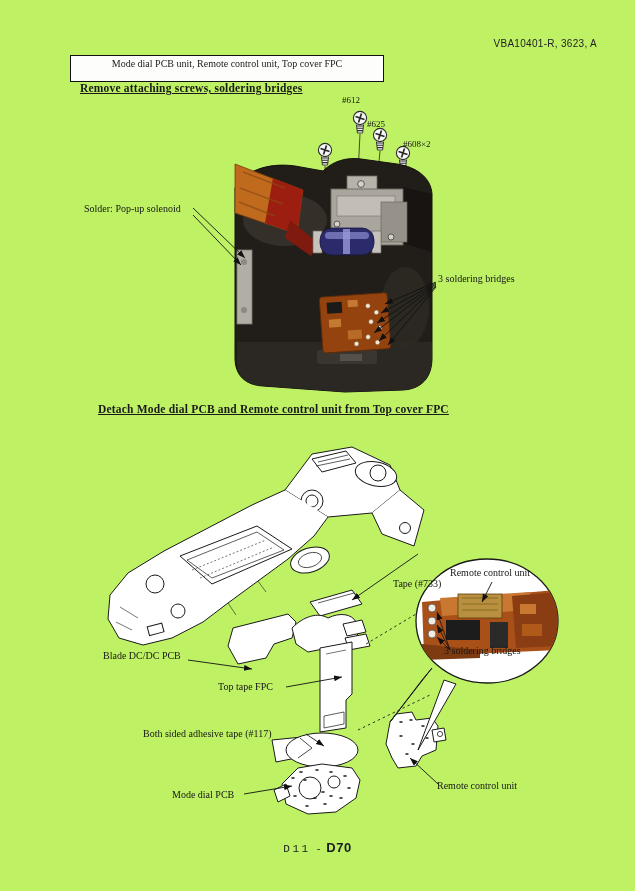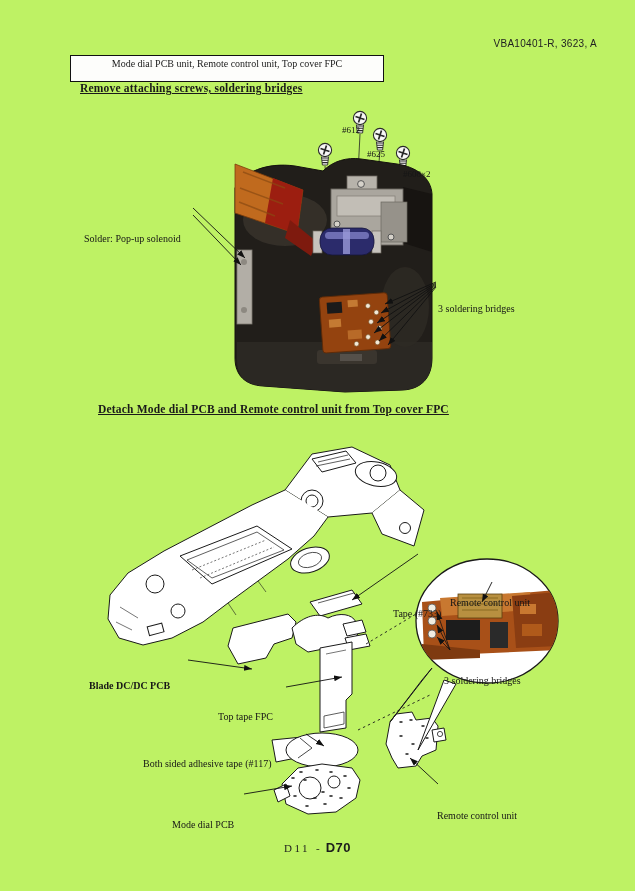--- a/index.html
+++ b/index.html
@@ -20,29 +20,28 @@
   }
   .heading{
     position:absolute;font-size:11.5px;font-weight:bold;
     text-decoration:underline;white-space:nowrap;letter-spacing:.2px;
   }
   .h1{left:80px;top:82px;}
   .h2{left:72px;top:403px;margin-left:26px;}
   .lbl{
     position:absolute;font-size:10px;line-height:1.1;color:#161616;
     white-space:nowrap;
-    margin-top:30px;
   }
   .lbl.small{font-size:9px;}
   svg{position:absolute;overflow:visible;}
   .footer{
     position:absolute;left:0;top:838px;width:100%;text-align:center;
     color:#1c1c1c;
   }
-  .footer .pgno{font-size:11px;letter-spacing:2.5px;}
+  .footer .pgno{font-size:11px;letter-spacing:2.5px;font-family:Liberation Mono, monospace;}
   .footer .sep{font-size:11px;margin:0 2px;}
   .footer .model{
     font-family:"Liberation Sans","DejaVu Sans",sans-serif;
     font-weight:800;font-size:13px;letter-spacing:.5px;
   }
 </style>
 </head>
 <body>
 
 <div class="page">
@@ -275,21 +274,21 @@
       <line x1="226" y1="255" x2="282" y2="245" marker-end="url(#arr2)"></line>
       <line x1="246" y1="302" x2="264" y2="314" marker-end="url(#arr2)"></line>
       <line x1="184" y1="362" x2="232" y2="354" marker-end="url(#arr2)"></line>
       <line x1="378" y1="352" x2="350" y2="326" marker-end="url(#arr2)"></line>
     </g>
   </svg>
 
   <div class="lbl" style="left:393px;top:578px;">Tape (#733)</div>
   <div class="lbl" style="left:450px;top:567px;">Remote control unit</div>
   <div class="lbl" style="left:444px;top:645px;">3 soldering bridges</div>
-  <div class="lbl" style="left:89px;top:650px;font-weight:bold;">Blade DC/DC PCB</div>
+  <div class="lbl" style="left:103px;top:650px;">Blade DC/DC PCB</div>
   <div class="lbl" style="left:218px;top:681px;">Top tape FPC</div>
   <div class="lbl" style="left:143px;top:728px;">Both sided adhesive tape (#117)</div>
   <div class="lbl" style="left:172px;top:789px;">Mode dial PCB</div>
   <div class="lbl" style="left:437px;top:780px;">Remote control unit</div>
 
   <div class="footer">
     <span class="pgno">D11</span>
     <span class="sep">-</span>
     <span class="model">D70</span>
   </div>

